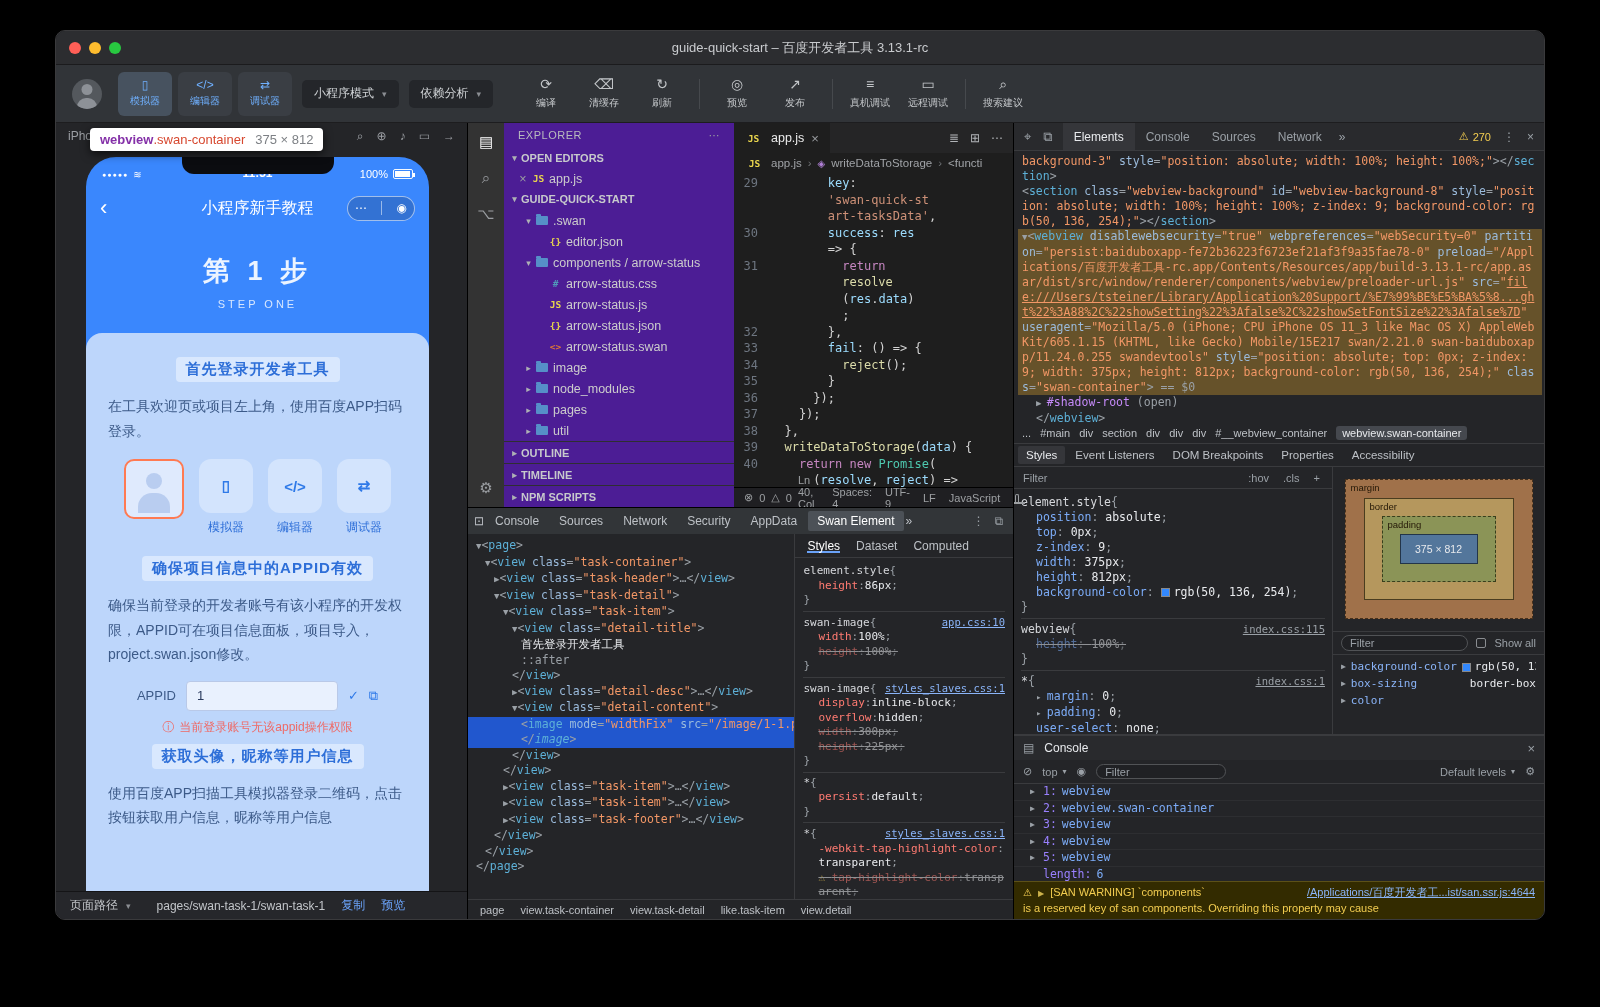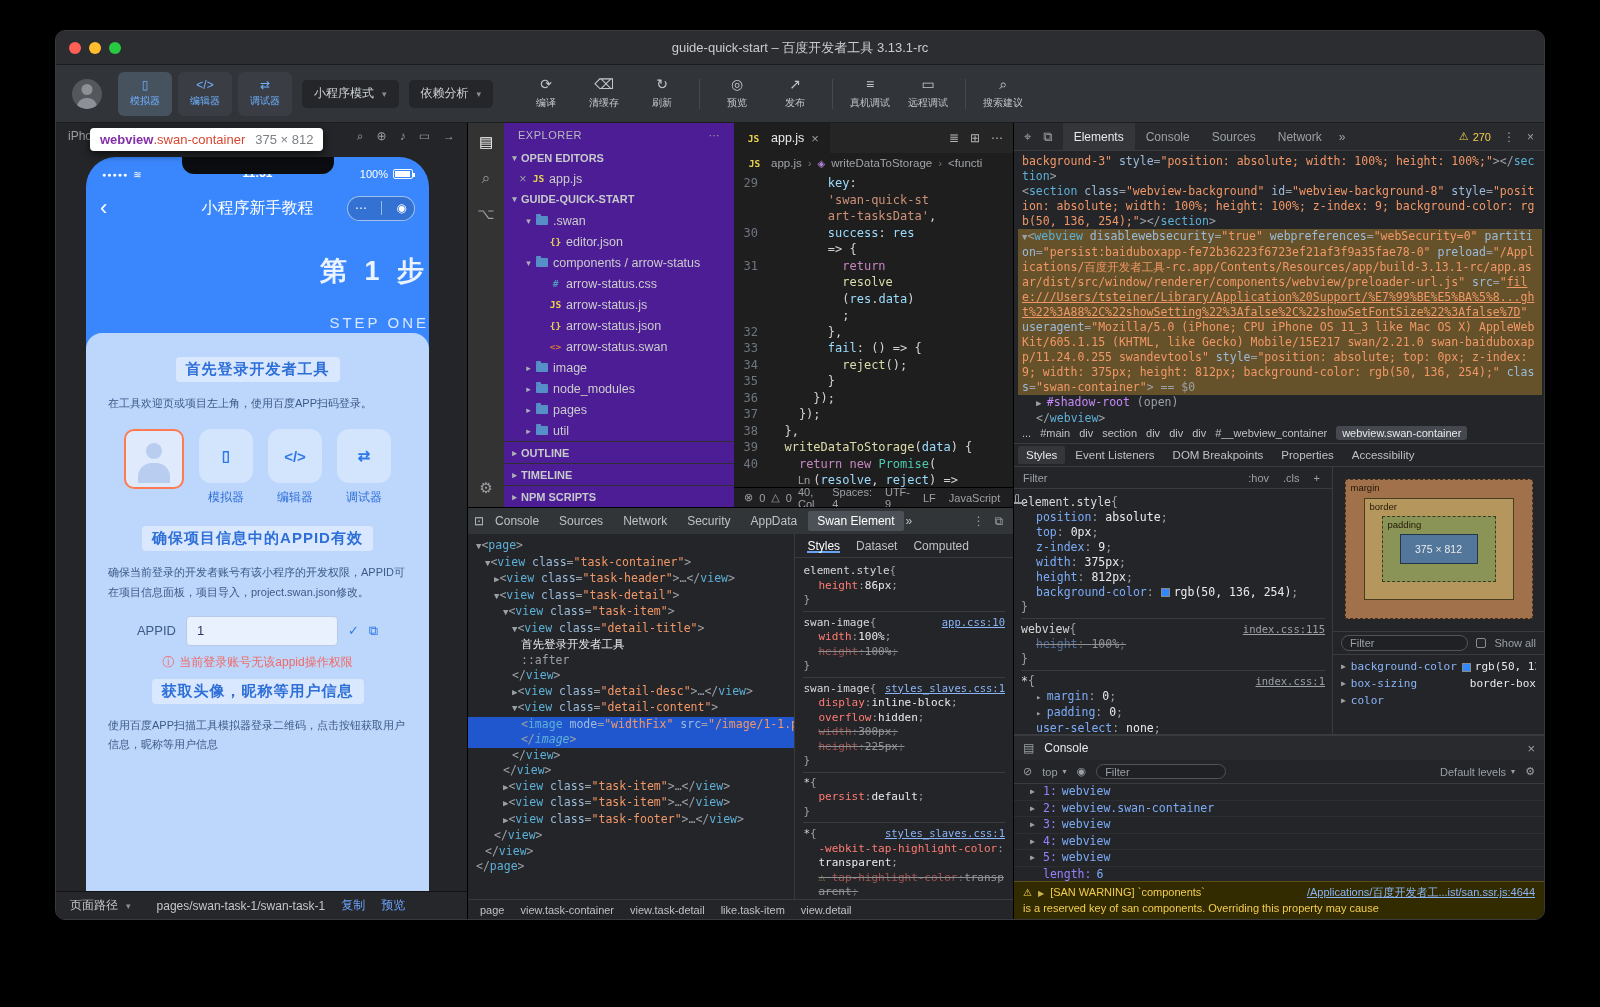--- a/index.html
+++ b/index.html
@@ -46,27 +46,27 @@
   .p-time{position:absolute;left:50%;transform:translateX(-50%);font-size:12px;font-weight:bold;top:9px}
   .p-batt{margin-left:auto;display:flex;align-items:center;gap:5px;font-size:11px}
   .batt{width:20px;height:10px;border:1px solid rgba(255,255,255,.95);border-radius:2px;position:relative}
   .batt::before{content:"";position:absolute;left:1px;top:1px;bottom:1px;width:15px;background:#fff}
   .batt::after{content:"";position:absolute;right:-3px;top:3px;width:2px;height:4px;background:#fff}
   .p-nav{height:42px;display:flex;align-items:center;padding:0 14px;color:#fff;position:relative}
   .p-back{font-size:22px;line-height:1}
   .p-title{position:absolute;left:50%;transform:translateX(-50%);font-size:16px}
   .capsule{margin-left:auto;width:68px;height:25px;border:1px solid rgba(255,255,255,.55);background:rgba(20,20,20,.18);border-radius:13px;display:flex;align-items:center;justify-content:space-around;font-size:12px}
   .cap-div{width:1px;height:14px;background:rgba(255,255,255,.5)}
-  .p-hero{height:104px;text-align:right;color:#ecf4ff;padding-top:24px}
+  .p-hero{height:104px;text-align:center;color:#ecf4ff;padding-top:24px}
   .p-step{font-size:27px;font-weight:bold;letter-spacing:5px}
-  .p-stepsub{margin-top:25px;font-size:15px;letter-spacing:3px;color:#d8e7fe}
+  .p-stepsub{margin-top:9px;font-size:11px;letter-spacing:3px;color:#d8e7fe}
   .p-card{background:#bdd6fb;border-radius:16px 16px 0 0;min-height:560px;padding:16px 22px 30px}
   .p-h{display:flex;justify-content:center;margin:8px 0 12px}
   .p-h span{background:#d9e8fe;color:#2e6fd8;font-weight:bold;font-size:15px;letter-spacing:1px;padding:3px 10px;border-radius:4px}
-  .p-p{color:#3c5a88;font-size:11px;line-height:1.75;margin-bottom:10px}
+  .p-p{color:#3c5a88;font-size:14px;line-height:1.75;margin-bottom:10px}
   .p-tools{display:flex;justify-content:center;align-items:flex-start;gap:15px;margin:16px 0 20px}
   .p-avatar{width:60px;height:60px;background:#dfeafd;border:2px solid #ff7a52;border-radius:10px;position:relative;overflow:hidden;flex:none}
   .p-avatar::before{content:"";position:absolute;left:50%;top:12px;transform:translateX(-50%);width:16px;height:16px;border-radius:50%;background:#b9cdf0}
   .p-avatar::after{content:"";position:absolute;left:50%;top:32px;transform:translateX(-50%);width:32px;height:20px;border-radius:14px 14px 0 0;background:#b9cdf0}
   .p-tool{display:flex;flex-direction:column;align-items:center;gap:6px;color:#2e6fd8;font-size:12px}
   .p-tool-box{width:54px;height:54px;background:#d3e4fd;border-radius:12px;display:flex;align-items:center;justify-content:center;color:#2e79e8;font-size:15px;font-weight:bold}
   .p-appid{display:flex;align-items:center;justify-content:center;gap:10px;margin:14px 0 8px;color:#3c5a88;font-size:13px}
   .appid-input{width:152px;height:30px;background:#e9f1fe;border:1px solid #b9c9e8;border-radius:4px;display:flex;align-items:center;padding:0 10px;color:#2b3b5e;font-size:13px}
   .appid-ic{color:#2e79e8;font-size:13px}
   .p-warn{display:flex;justify-content:center;gap:5px;color:#ef6a66;font-size:12px;margin-bottom:6px}

